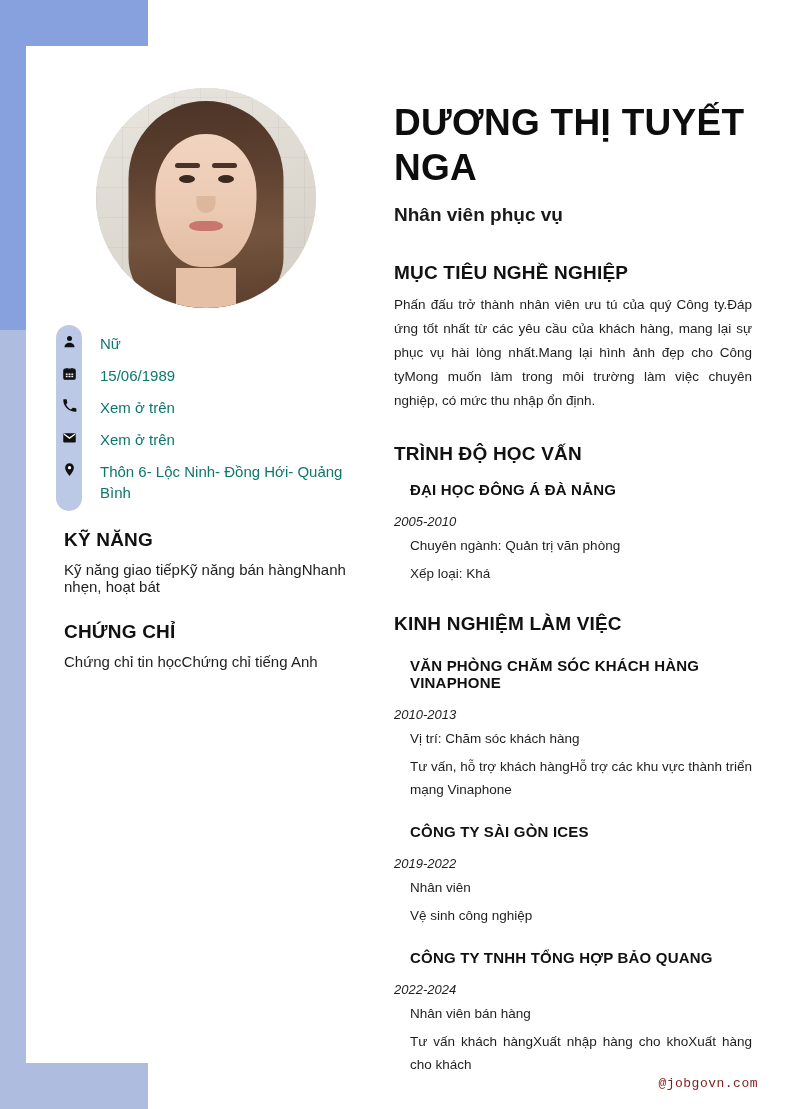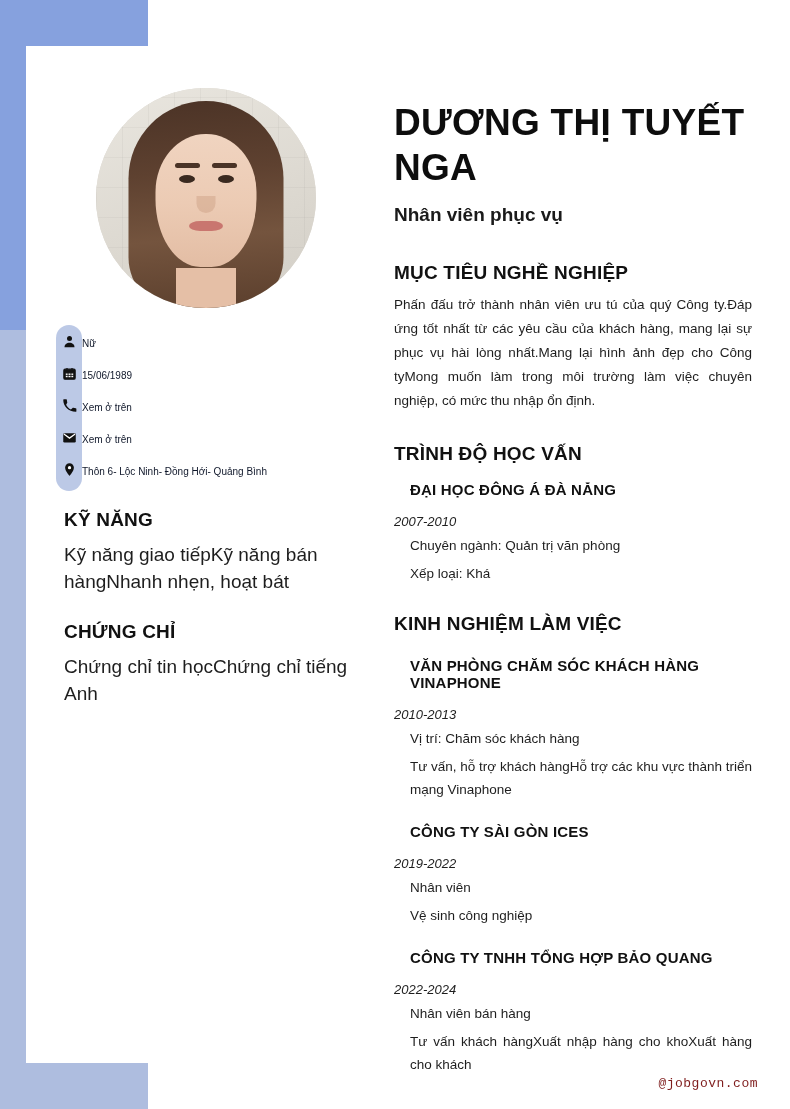--- a/index.html
+++ b/index.html
@@ -179,39 +179,39 @@
     z-index: 2;
     width: 26px;
     min-width: 26px;
     display: flex;
     align-items: center;
     justify-content: center;
     padding-top: 1px;
   }
   .contact-icon svg { display: block; }
   .contact-text {
-    font-size: 10px;
+    font-size: 15px;
     line-height: 21px;
-    color: #0f172a;
-    padding-left: 0;
+    color: #0f766e;
+    padding-left: 18px;
   }
 
   
   .sec-left { margin-top: 26px; }
   .sec-left h2 {
     margin: 0 0 10px 8px;
     font-size: 19px;
     font-weight: bold;
     letter-spacing: 0.2px;
     color: #111;
   }
   .sec-left p {
     margin: 0 0 0 8px;
-    font-size: 19px;
-    line-height: 27px;
+    font-size: 15px;
+    line-height: 17px;
     color: #1e1e1e;
   }
 
   
   .name {
     margin: 0;
     font-size: 37px;
     line-height: 45px;
     font-weight: bold;
     letter-spacing: 0.3px;
@@ -378,21 +378,21 @@
 
     <div class="sec-right">
       <h2>MỤC TIÊU NGHỀ NGHIỆP</h2>
       <p class="objective">Phấn đấu trở thành nhân viên ưu tú của quý Công ty.Đáp ứng tốt nhất từ các yêu cầu của khách hàng, mang lại sự phục vụ hài lòng nhất.Mang lại hình ảnh đẹp cho Công tyMong muốn làm trong môi trường làm việc chuyên nghiệp, có mức thu nhập ổn định.</p>
     </div>
 
     <div class="sec-right sec-edu">
       <h2>TRÌNH ĐỘ HỌC VẤN</h2>
       <div class="entry">
         <div class="entry-title">ĐẠI HỌC ĐÔNG Á ĐÀ NẴNG</div>
-        <div class="entry-date">2007-2010</div>
+        <div class="entry-date">2005-2010</div>
         <div class="entry-line">Chuyên ngành: Quản trị văn phòng</div>
         <div class="entry-line">Xếp loại: Khá</div>
       </div>
     </div>
 
     <div class="sec-right sec-exp">
       <h2>KINH NGHIỆM LÀM VIỆC</h2>
 
       <div class="entry">
         <div class="entry-title">VĂN PHÒNG CHĂM SÓC KHÁCH HÀNG VINAPHONE</div>

